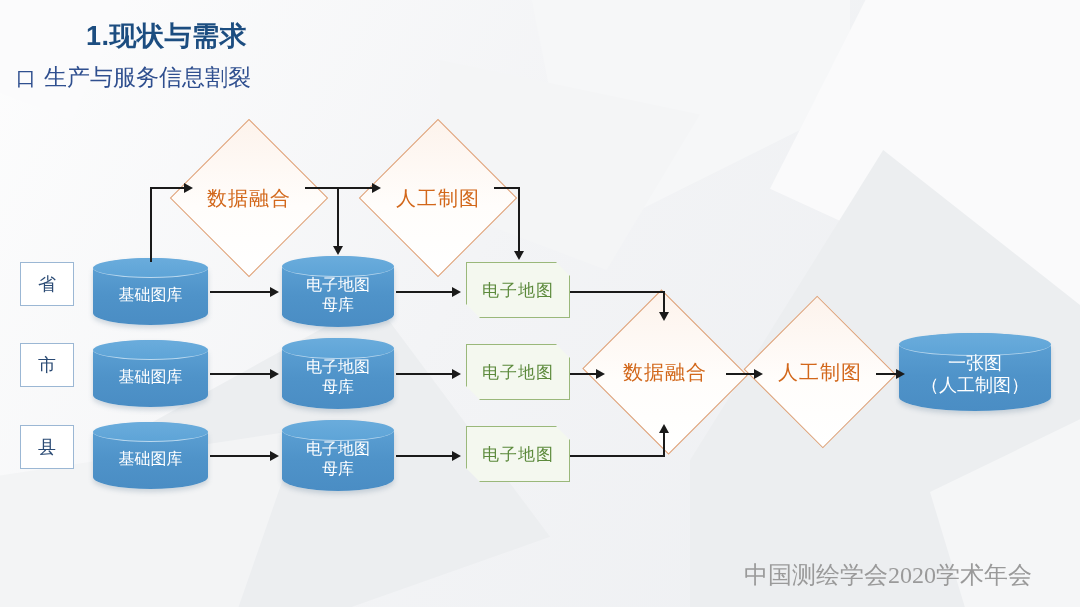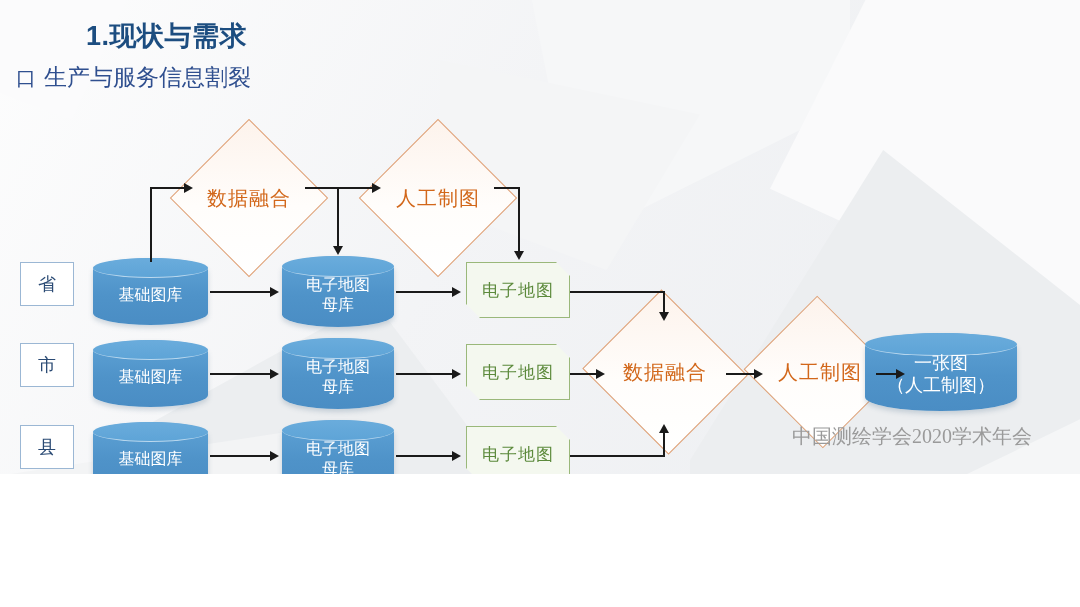--- a/index.html
+++ b/index.html
@@ -6,21 +6,21 @@
     margin: 0;
     padding: 0;
     background: #ffffff;
   }
   body {
     font-family: "Liberation Sans", "DejaVu Sans", sans-serif;
   }
   #slide {
     position: relative;
     width: 1080px;
-    height: 474px;
+    height: 607px;
     overflow: hidden;
     background:
       linear-gradient(120deg, rgba(255,255,255,0.85) 0%, rgba(243,244,246,0.9) 45%, rgba(236,238,241,0.95) 100%),
       #f0f1f3;
   }
   
   .facet {
     position: absolute;
     pointer-events: none;
   }
@@ -176,22 +176,22 @@
   .ar-up {
     border-left: 5px solid transparent;
     border-right: 5px solid transparent;
     border-bottom: 9px solid #1a1a1a;
   }
 
   
   .footer {
     position: absolute;
     right: 48px;
-    bottom: 24px;
-    font-size: 20px;
+    bottom: 16px;
+    font-size: 24px;
     color: #9a9a9a;
     font-family: "Liberation Serif", "DejaVu Serif", serif;
     white-space: nowrap;
     margin-left: 44px;
   }
 </style>
 </head>
 <body>
 
 <div id="slide">
@@ -278,21 +278,21 @@
   <div class="diamond" style="left:604px; top:316px; width:122px; height:112px;">
     <div class="shape"></div>
     <span class="dtext">数据融合</span>
   </div>
 
   <div class="diamond" style="left:764px; top:320px; width:112px; height:104px;">
     <div class="shape"></div>
     <span class="dtext">人工制图</span>
   </div>
 
-  <div class="cyl big" style="left:865px; top:333px; width:152px; height:78px;">
+  <div class="cyl big" style="left:899px; top:333px; width:152px; height:78px;">
     <span>
       <span>一张图</span><br>
       <span>（人工制图）</span>
     </span>
   </div>
 
   <div class="ln lnh" style="left:210px; top:291px; width:62px;"></div>
   <div class="arrow ar-right" style="left:270px; top:287px;"></div>
 
   <div class="ln lnh" style="left:396px; top:291px; width:58px;"></div>

